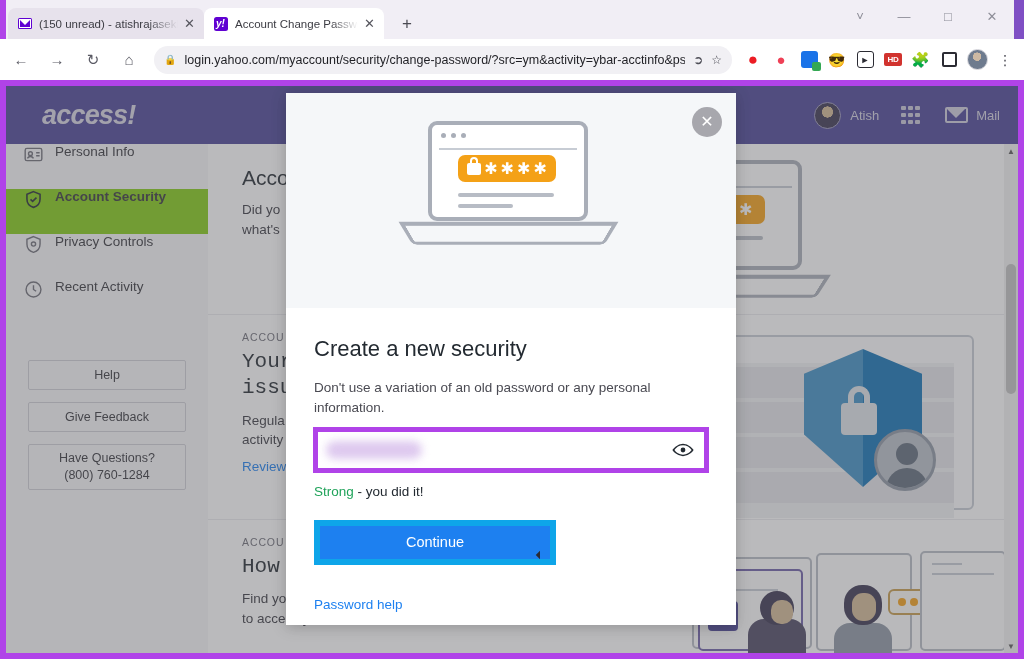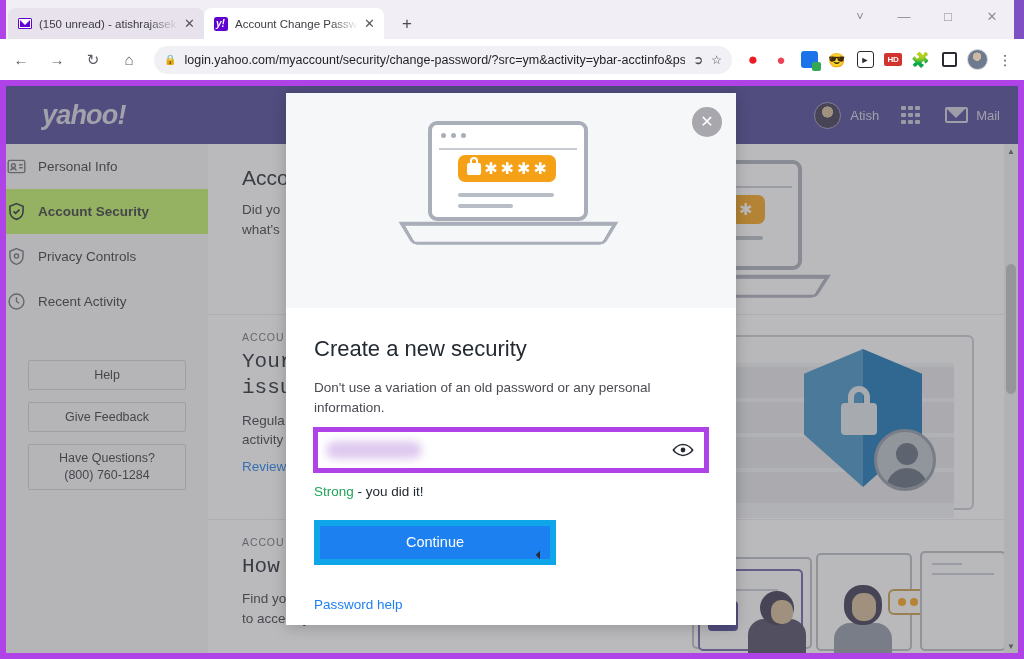--- a/index.html
+++ b/index.html
@@ -167,24 +167,24 @@
     border-top: 11px solid #cfcddd;
   }
   .hdr-mail-label { color: #d4d2e0; font-size: 13px; }
 
   
   .sidebar {
     position: absolute; top: 58px; left: 0; width: 202px; bottom: 0;
     background: #f7f7f9;
   }
   .side-item {
-    height: 45px; display: flex; align-items: center; 
+    height: 45px; display: flex; align-items: flex-start; padding-left: 17px;
     font-size: 13.5px; color: #36363c;
   }
-  .side-item.active { background: #bef264; font-weight: bold; }
+  .side-item.active { background: #84cc16; font-weight: bold; }
   .side-ic { width: 21px; height: 21px; margin-right: 11px; flex: 0 0 21px; }
   .side-btn {
     margin: 0 22px 12px 22px; height: 30px; border: 1px solid #cfcfd6; border-radius: 2px;
     display: flex; align-items: center; justify-content: center;
     font-size: 12.5px; color: #36363c; background: #f7f7f9;
   }
   .side-btn.tall { height: 46px; flex-direction: column; line-height: 1.35; }
   .side-btns { margin-top: 36px; }
 
   
@@ -437,21 +437,21 @@
           <span class="ext-avatar"></span>
         </div>
       <div class="ext-ic ext-kebab">⋮</div>
     </div>
   </div>
 
   <div class="page-frame">
     <div class="page-inner">
 
       <div class="yahoo-header">
-        <div class="yahoo-logo">yahoo!</div>
+        <div class="yahoo-logo">access!</div>
         <div class="yahoo-right">
           <div class="hdr-avatar"></div>
           <div class="hdr-name">Atish</div>
           <div class="apps-grid">
             <span></span>
               <span></span>
               <span></span>
             <span></span>
               <span></span>
               <span></span>

